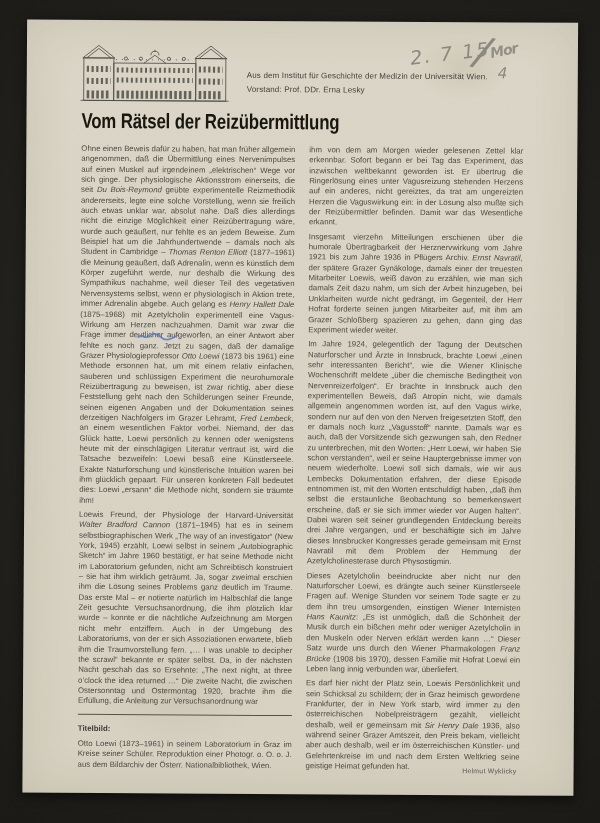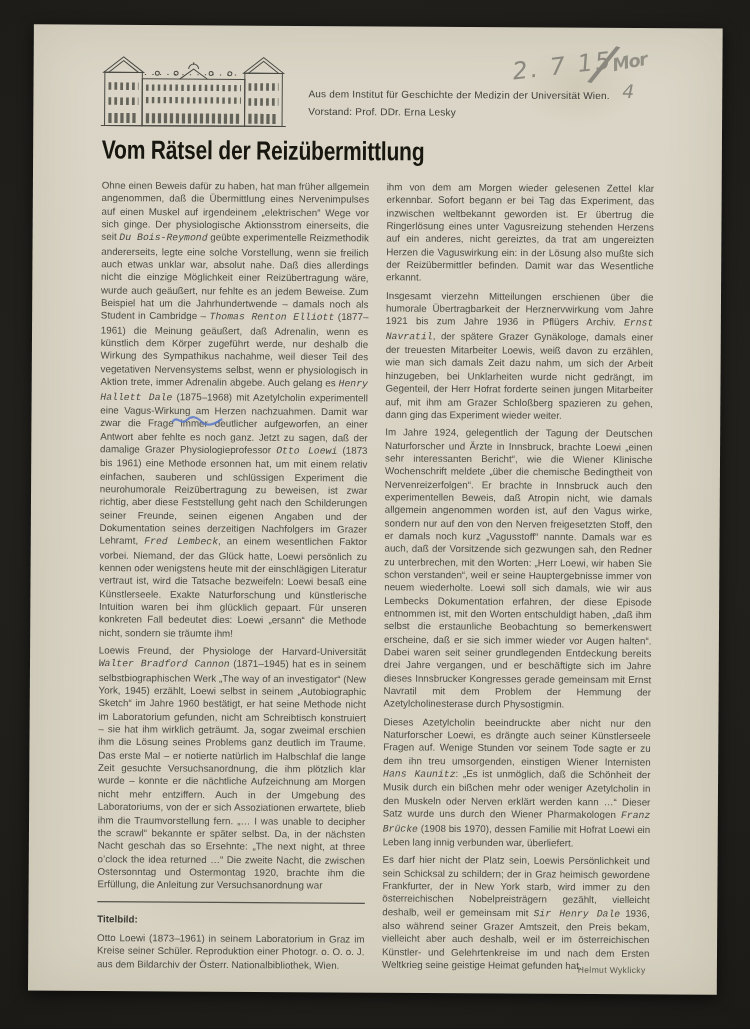--- a/index.html
+++ b/index.html
@@ -28,21 +28,21 @@
     color:#17160f;transform:scaleX(.8);transform-origin:0 50%;white-space:nowrap;letter-spacing:-.2px;}
   .cols{position:absolute;left:55px;top:124px;width:442px;display:flex;gap:14px;}
   .col{width:214px;font-size:7.8px;line-height:10.35px;text-align:justify;color:#4a4942;
     letter-spacing:.02px;}
   .col p{margin:0 0 4px 0;}
   .rule{border:0;border-top:1px solid #55544c;margin:7px 0 9px 0;}
   .fn-head{font-weight:bold;font-size:7.8px;color:#3c3b35;margin:0 0 5px 0;}
   .footnote p{margin:0;}
   .author{font-size:6.8px;color:#55544b;text-align:right;margin-top:-10px;padding-right:3px;letter-spacing:.3px;}
   .blue-mark{position:absolute;left:112px;top:311px;opacity:.85;}
-  i{font-style:italic;font-family:Liberation Mono, monospace;}
+  i{font-style:italic;}
 </style>
 </head>
 <body>
 
 <div class="stage">
   <div class="paper">
 
     <svg class="building" width="150" height="62" viewBox="0 0 150 62">
       <g stroke="#4a4944" fill="none" stroke-width="0.8">
         <line x1="1" y1="58.5" x2="149" y2="58.5"></line>

